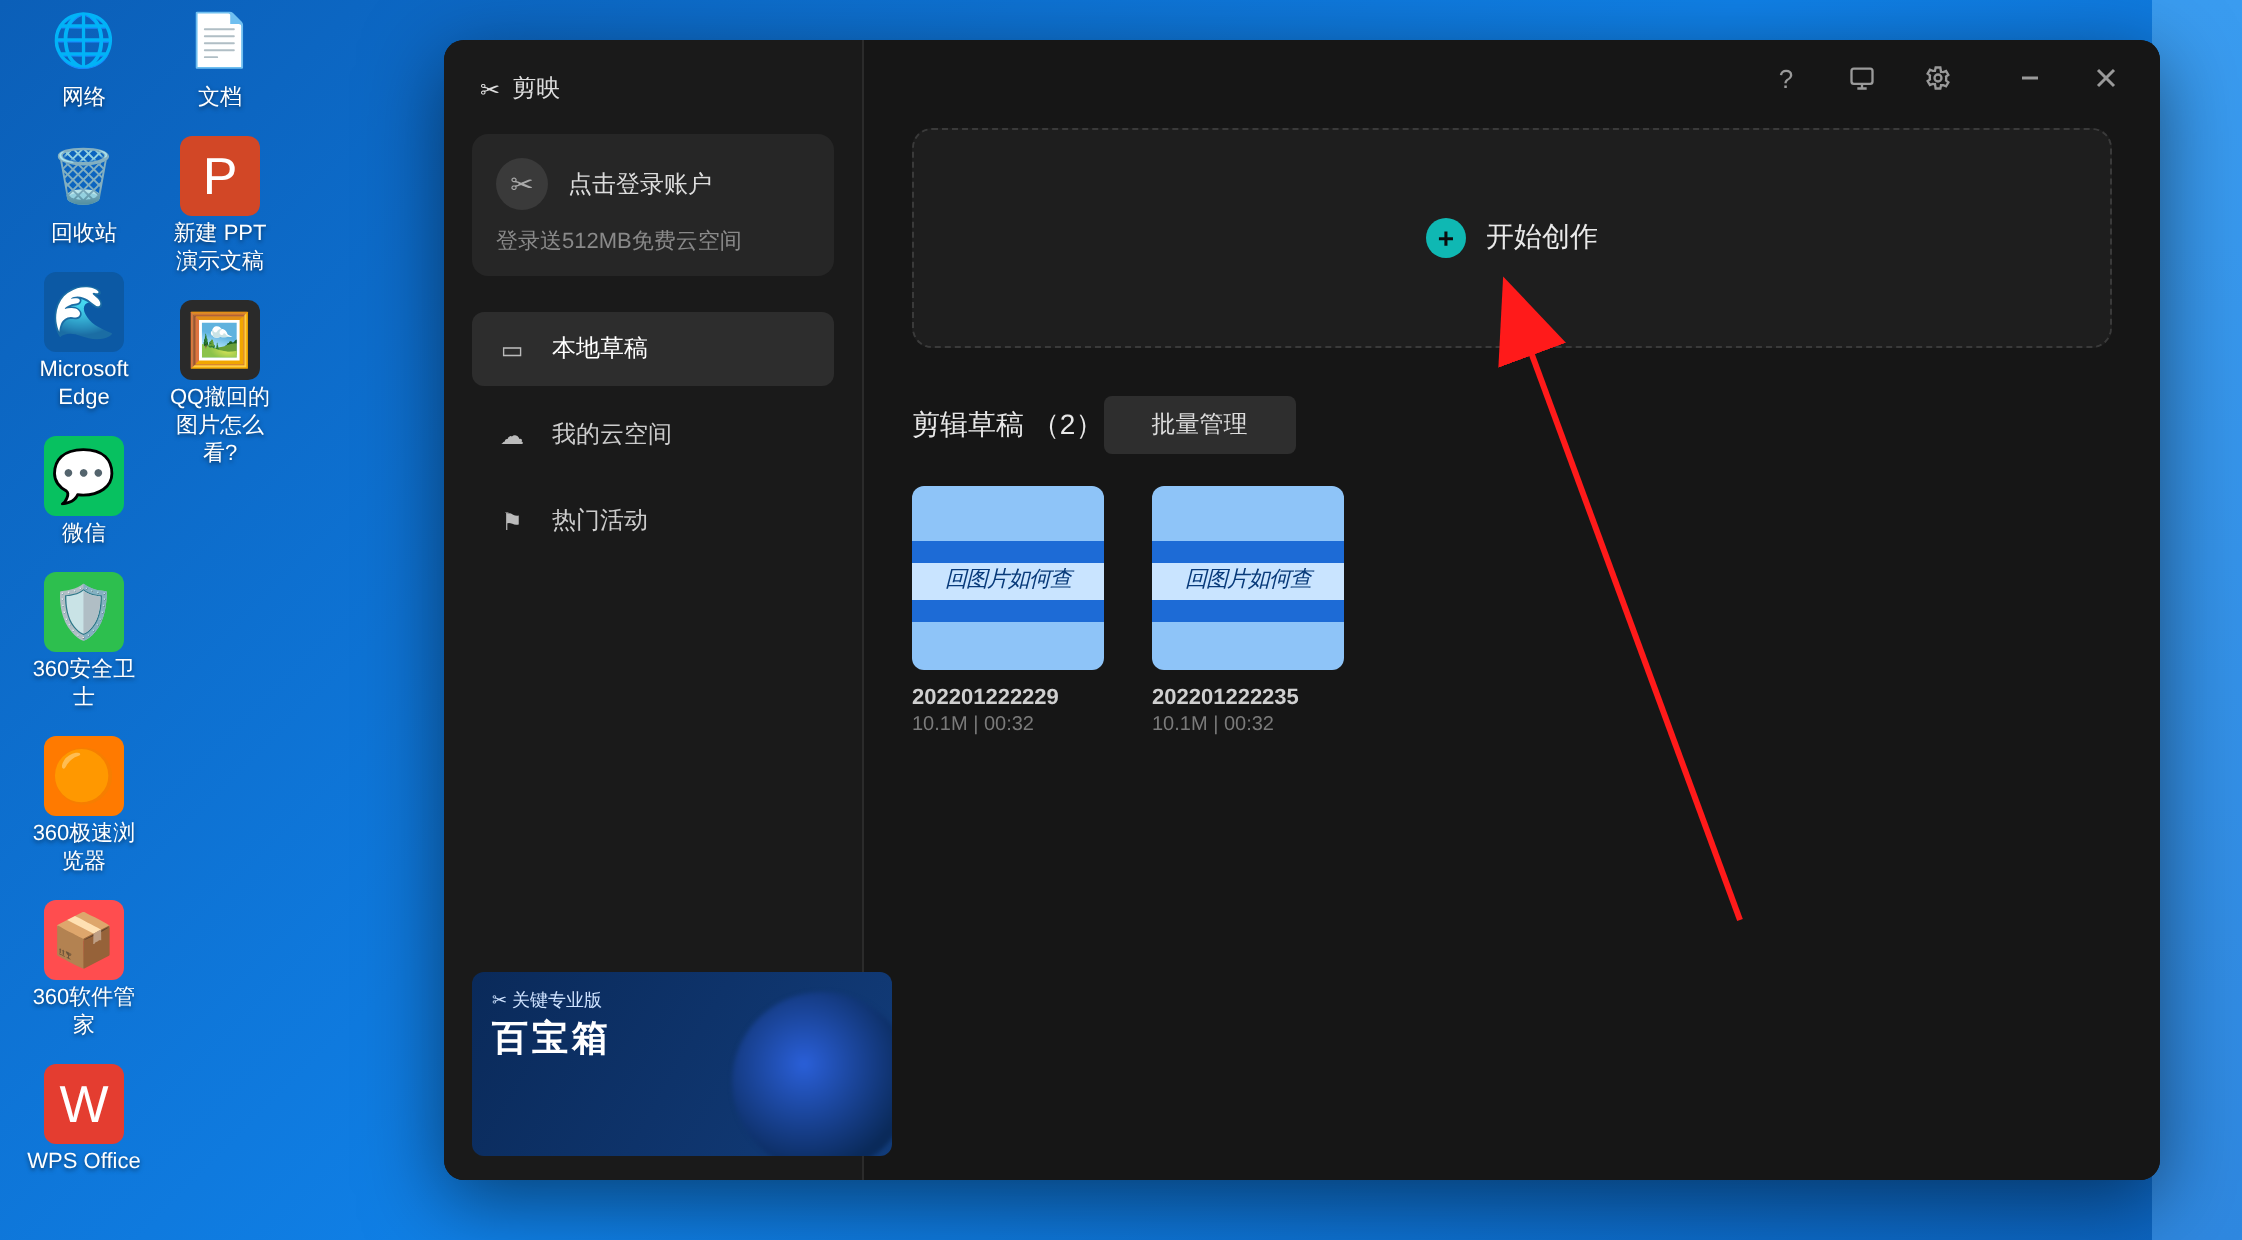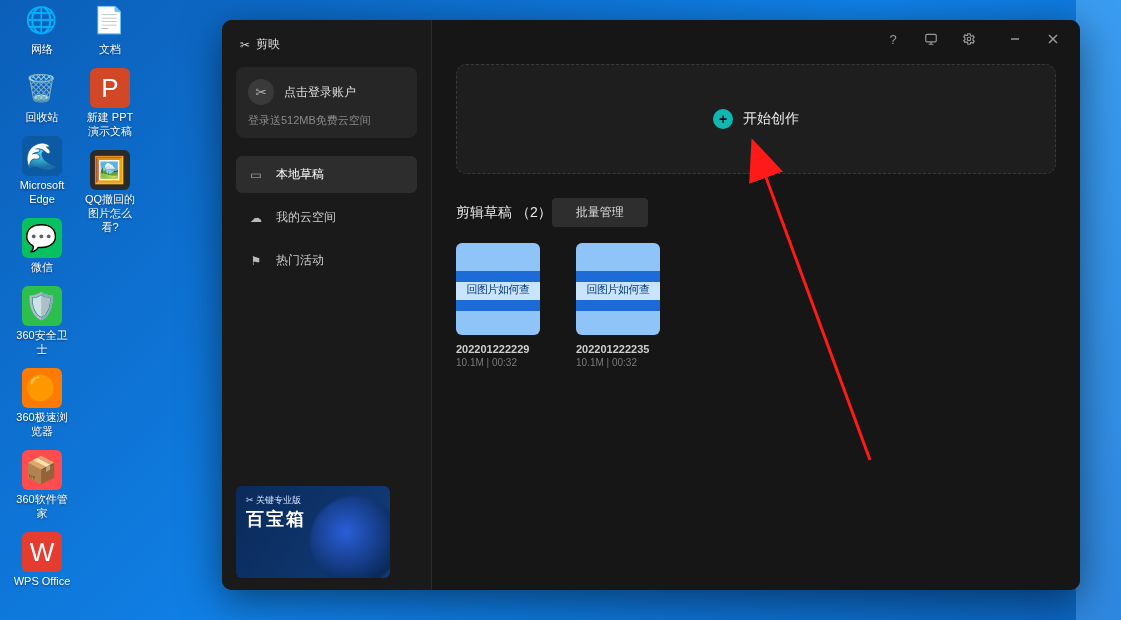--- a/index.html
+++ b/index.html
@@ -110,21 +110,21 @@
   padding: 10px 12px;
   border-radius: 6px;
   cursor: pointer;
   margin-bottom: 6px;
 }
 .nav-item.active { background: #2d2d2d; color: #fff; }
 .nav-icon { width: 16px; display: inline-flex; justify-content: center; color: #bbb; }
 
 .promo {
   margin-top: auto;
-  width: 154px;
+  width: 210px;
   height: 92px;
   border-radius: 6px;
   background: linear-gradient(120deg, #0a2a5a, #123c7a);
   padding: 8px 10px;
   color: #fff;
   position: relative;
   overflow: hidden;
 }
 .promo .tag { font-size: 9px; color: #cfe3ff; }
 .promo .l1 { font-size: 18px; letter-spacing: 2px; font-weight: 700; margin-top: 10px; }
@@ -203,26 +203,27 @@
 .drafts-grid {
   display: flex;
   gap: 24px;
   padding: 6px 24px;
 }
 .draft {
   width: 96px;
   cursor: pointer;
 }
 .thumb {
-  width: 84px; height: 92px;
+  width: 96px; height: 92px;
   border-radius: 6px;
   background: linear-gradient(to bottom,#8ec4f8 0 30%,#1d6bd6 30% 42%,#c9e4ff 42% 62%,#1d6bd6 62% 74%,#8ec4f8 74% 100%);
   display: flex; align-items: center; justify-content: center;
   color: #083a7a; font-size: 11px; letter-spacing: -0.5px;
   overflow: hidden;
+  font-style: italic;
 }
 .draft .name { color: #cfcfcf; font-size: 11px; margin-top: 8px; font-weight: bold; }
 .draft .meta { color: #7a7a7a; font-size: 10px; margin-top: 2px; }
 
 
 .arrow-svg {
   position: absolute;
   left: 0; top: 0;
   pointer-events: none;
 }

